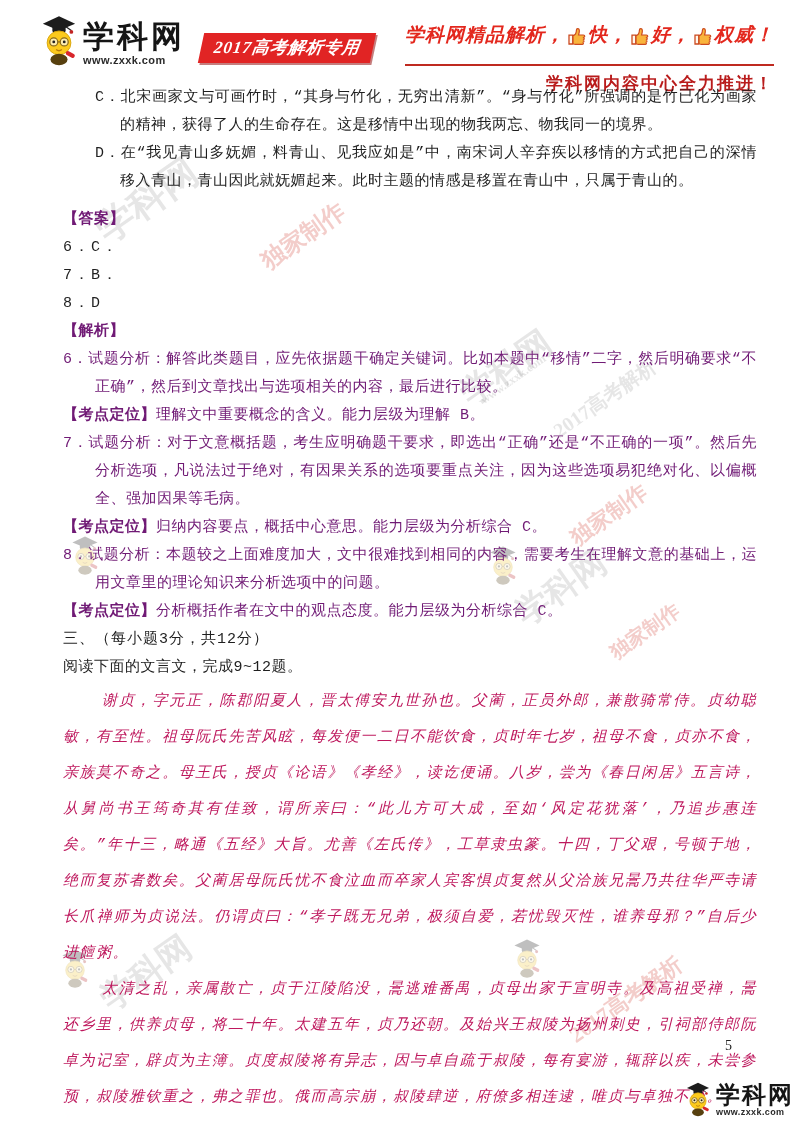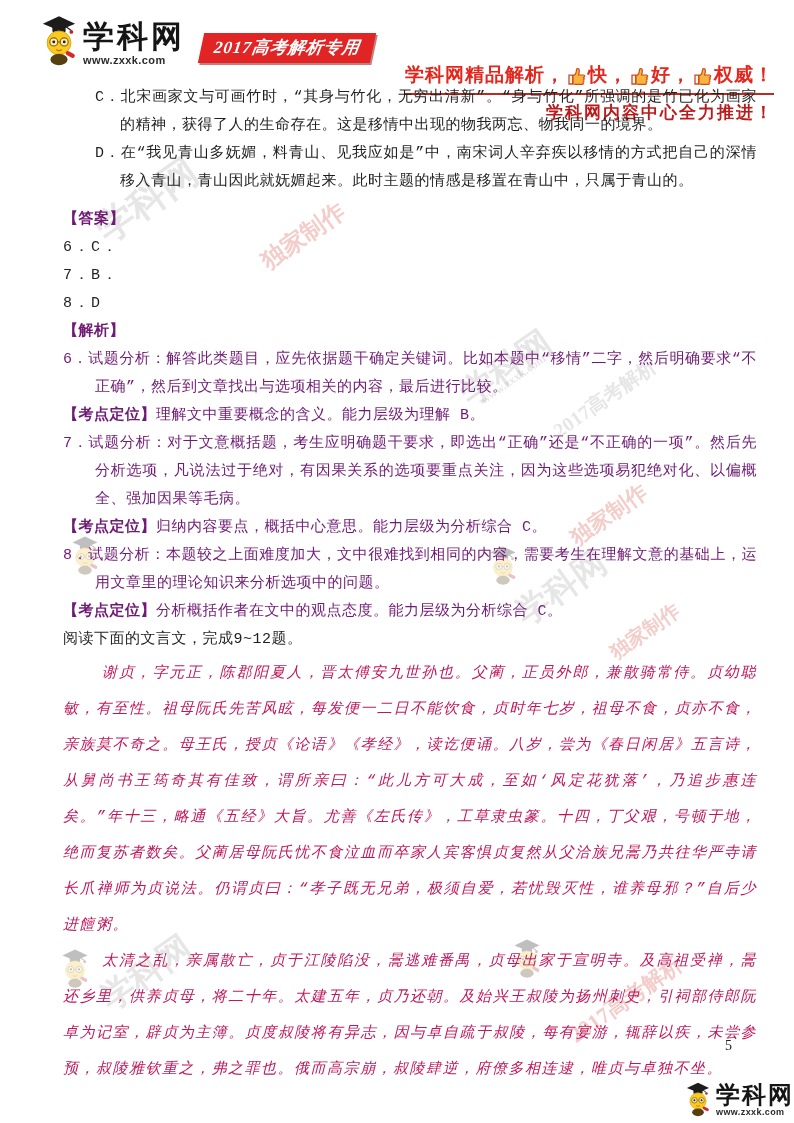--- a/index.html
+++ b/index.html
@@ -19,22 +19,22 @@
               font-family:"Liberation Sans","DejaVu Sans",sans-serif;}
   .brand-site{font-size:11px;font-weight:bold;color:#2a2a2a;letter-spacing:.4px;
               font-family:"Liberation Sans","DejaVu Sans",sans-serif;}
   .banner{margin-left:16px;margin-bottom:3px;background:#e12424;transform:skewX(-12deg);
           padding:3px 13px 4px;box-shadow:2px 2px 0 rgba(150,20,20,.55);}
   .banner-text{display:inline-block;transform:skewX(4deg);color:#fff;font-weight:bold;font-style:italic;
                font-size:17px;letter-spacing:1px;}
 
   .hdr-right{position:absolute;right:20px;top:22px;text-align:right;}
   .slogan-red{display:flex;align-items:center;justify-content:flex-end;gap:1px;
-              color:#e3271d;font-weight:bold;font-size:19px;letter-spacing:1px;
-              border-bottom:2px solid #bf2a20;padding-bottom:5px;margin-top:40px;}
+              color:#e3271d;font-weight:bold;font-style:italic;font-size:19px;letter-spacing:1px;
+              border-bottom:2px solid #bf2a20;padding-bottom:16px;}
   .slogan-gray{margin-top:6px;color:#b91c1c;font-weight:bold;font-size:17px;letter-spacing:2px;}
   .thumb{width:21px;height:21px;flex:0 0 auto;}
 
   
   .content{position:absolute;left:63px;top:84px;width:694px;font-size:15px;line-height:28px;
            text-align:justify;letter-spacing:.5px;font-family:Liberation Mono, monospace;}
   .option{margin-left:32px;padding-left:25px;text-indent:-25px;}
   .red{color:#701a75;}
   .bold{font-weight:bold;}
   .ans-header{margin-top:10px;}
@@ -155,20 +155,21 @@
 
     <div class="analysis-item red"><span>6．</span><span>试题分析：解答此类题目，应先依据题干确定关键词。比如本题中“移情”二字，然后明确要求“不正确”，然后到文章找出与选项相关的内容，最后进行比较。</span></div>
     <div class="kaodian red"><span class="bold">【考点定位】</span><span>理解文中重要概念的含义。能力层级为理解 B。</span></div>
 
     <div class="analysis-item red"><span>7．</span><span>试题分析：对于文意概括题，考生应明确题干要求，即选出“正确”还是“不正确的一项”。然后先分析选项，凡说法过于绝对，有因果关系的选项要重点关注，因为这些选项易犯绝对化、以偏概全、强加因果等毛病。</span></div>
     <div class="kaodian red"><span class="bold">【考点定位】</span><span>归纳内容要点，概括中心意思。能力层级为分析综合 C。</span></div>
 
     <div class="analysis-item red"><span>8．</span><span>试题分析：本题较之上面难度加大，文中很难找到相同的内容，需要考生在理解文意的基础上，运用文章里的理论知识来分析选项中的问题。</span></div>
     <div class="kaodian red"><span class="bold">【考点定位】</span><span>分析概括作者在文中的观点态度。能力层级为分析综合 C。</span></div>
 
+    <div class="section-heading">三、（每小题3分，共12分）</div>
     <div class="section-instruction">阅读下面的文言文，完成9~12题。</div>
 
     <div class="passage">
       <p>谢贞，字元正，陈郡阳夏人，晋太傅安九世孙也。父蔺，正员外郎，兼散骑常侍。贞幼聪敏，有至性。祖母阮氏先苦风眩，每发便一二日不能饮食，贞时年七岁，祖母不食，贞亦不食，亲族莫不奇之。母王氏，授贞《论语》《孝经》，读讫便诵。八岁，尝为《春日闲居》五言诗，从舅尚书王筠奇其有佳致，谓所亲曰：“此儿方可大成，至如‘风定花犹落’，乃追步惠连矣。”年十三，略通《五经》大旨。尤善《左氏传》，工草隶虫篆。十四，丁父艰，号顿于地，绝而复苏者数矣。父蔺居母阮氏忧不食泣血而卒家人宾客惧贞复然从父洽族兄暠乃共往华严寺请长爪禅师为贞说法。仍谓贞曰：“孝子既无兄弟，极须自爱，若忧毁灭性，谁养母邪？”自后少进饘粥。</p>
       <p>太清之乱，亲属散亡，贞于江陵陷没，暠逃难番禺，贞母出家于宣明寺。及高祖受禅，暠还乡里，供养贞母，将二十年。太建五年，贞乃还朝。及始兴王叔陵为扬州刺史，引祠部侍郎阮卓为记室，辟贞为主簿。贞度叔陵将有异志，因与卓自疏于叔陵，每有宴游，辄辞以疾，未尝参预，叔陵雅钦重之，弗之罪也。俄而高宗崩，叔陵肆逆，府僚多相连逮，唯贞与卓独不坐。</p>
     </div>
   </div>
 
   <div class="page-num">5</div>
 

